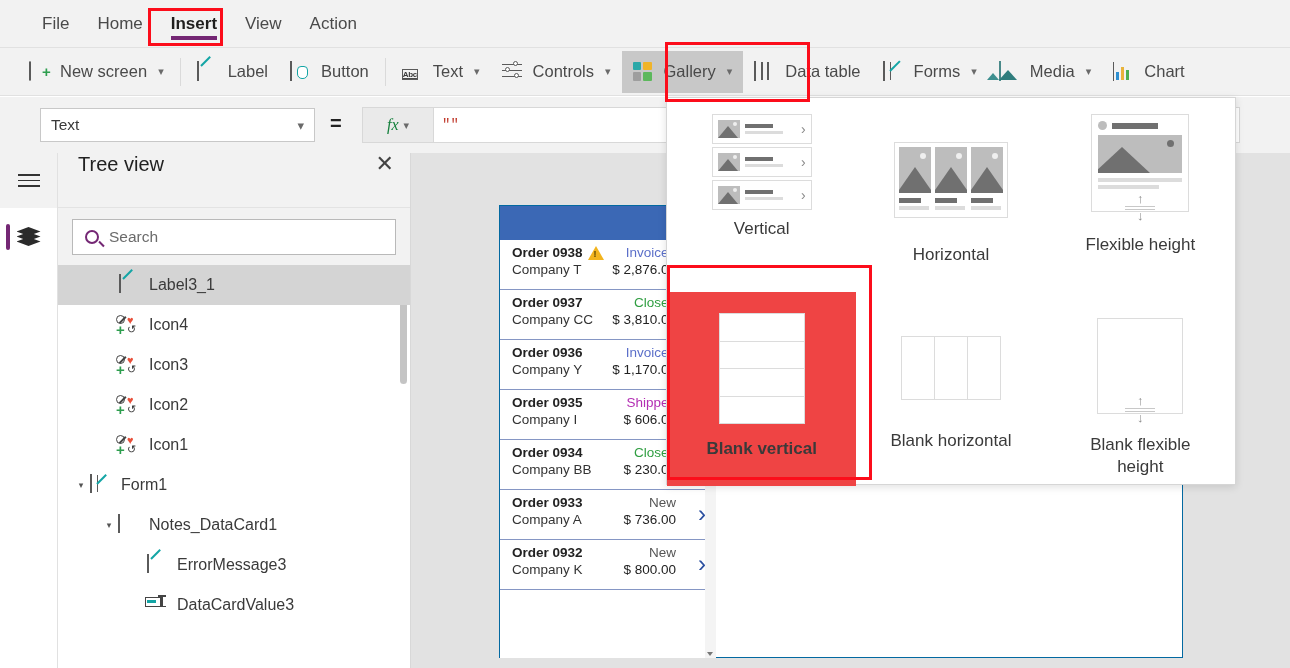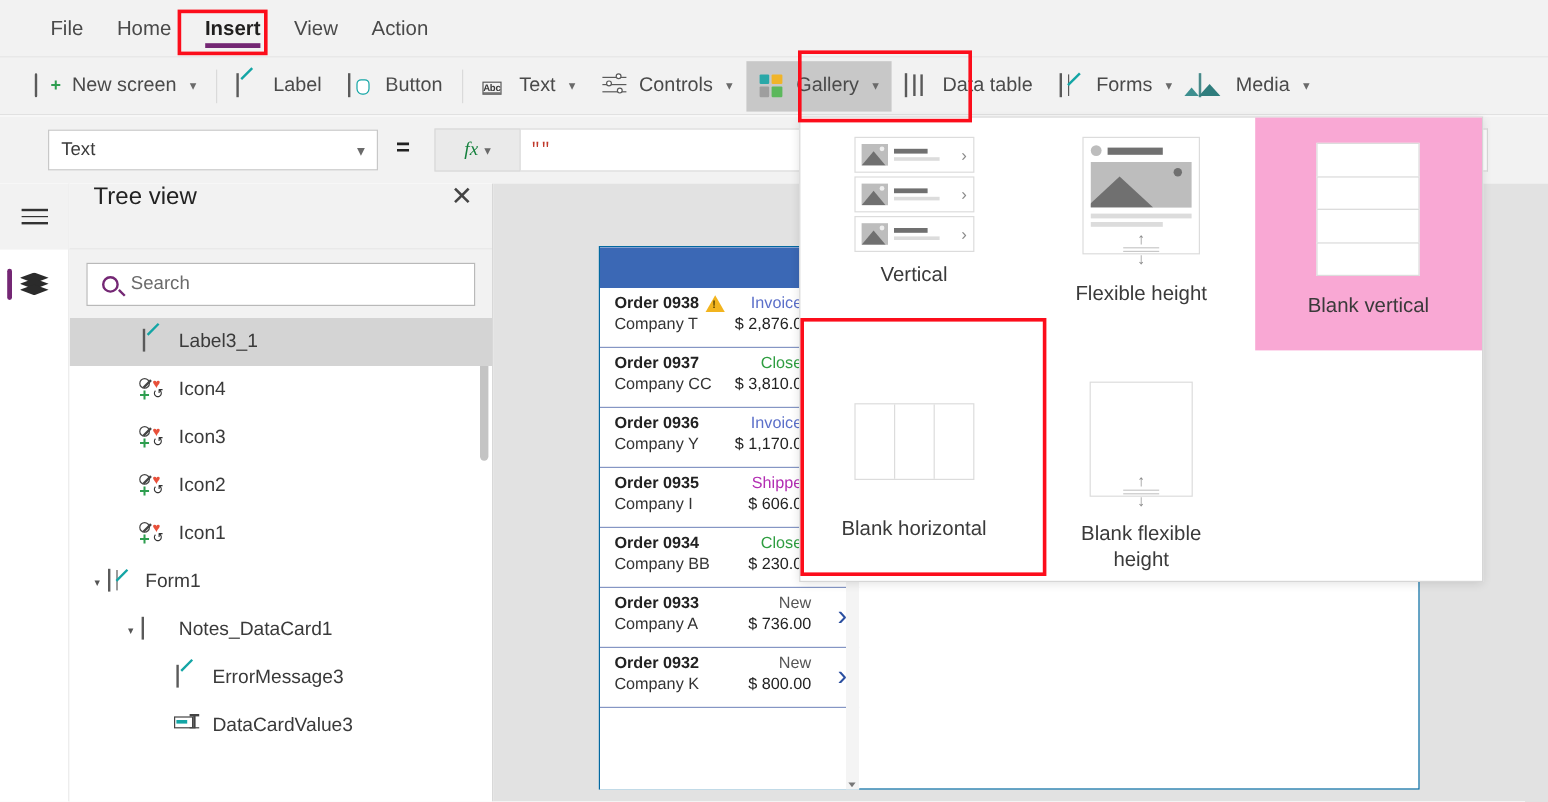--- a/index.html
+++ b/index.html
@@ -169,21 +169,21 @@
   .gal-textcol { padding-right:32px; }
   .gal-scroll { position:absolute; right:0; top:34px; width:11px; bottom:0; background:#f4f4f4;}
   .gal-scroll .arrow { position:absolute; bottom:2px; left:2px; width:0;height:0;
       border-left:3px solid transparent; border-right:3px solid transparent; border-top:4px solid #777;}
 
   
   .flyout { position:absolute; left:666px; top:97px; width:570px; height:388px; background:#fff;
       border:1px solid #d6d6d6; box-shadow: 0 2px 8px rgba(0,0,0,0.12); z-index: 40; }
   .fly-grid { display:grid; grid-template-columns: repeat(3, 1fr); }
   .fly-cell { display:flex; flex-direction:column; align-items:center; cursor:pointer; padding-top:16px; }
-  .fly-cell.sel { background:#f9a8d4; }
+  .fly-cell.sel { background:#ef4444;font-weight:bold; }
   .fly-label { font-size:17px; color:#3a3a3a; text-align:center; line-height:22px; margin-top:8px;}
 
   .thumb-vert { width:100px; height:96px; display:flex; flex-direction:column; justify-content:space-between;}
   .tv-row { height:30px; border:1px solid #dcdcdc; display:flex; align-items:center; padding:0 5px; gap:5px;}
   .tv-img { width:22px; height:18px; background:#bdbdbd; position:relative; overflow:hidden; flex:none;}
   .tv-img::before{content:""; position:absolute; left:0; bottom:0; width:0;height:0;
       border-left:10px solid transparent; border-right:10px solid transparent; border-bottom:12px solid #707070;}
   .tv-img::after{content:""; position:absolute; right:3px; top:2px; width:4px; height:4px; border-radius:50%; background:#efefef;}
   .tv-lines { flex:1; }
   .tv-lines i { display:block; height:4px; background:#707070; width:28px; margin-bottom:3px;}
@@ -295,20 +295,24 @@
     <div class="rb-btn">
       <span class="ico"><span class="ico-forms"><i></i></span></span>
       <span>Forms</span>
       <span class="chev">▾</span>
     </div>
     <div class="rb-btn">
       <span class="ico"><span class="ico-media"></span></span>
       <span>Media</span>
       <span class="chev">▾</span>
     </div>
+    <div class="rb-btn">
+      <span class="ico"><span class="ico-chart"><u></u><u></u><u></u></span></span>
+      <span>Chart</span>
+    </div>
   </div>
 
   <div class="fbar"></div>
   <div class="prop-select">
     <span>Text</span>
     <span class="chev">▾</span>
   </div>
   <div class="eq-sign">=</div>
   <div class="fx-box">
     <span class="fx">fx</span>
@@ -527,20 +531,40 @@
               <span class="tv-lines">
                 <i></i>
                 <u></u>
               </span>
               <span class="tv-arrow">›</span>
             </div>
         </div>
         <div class="fly-label">Vertical</div>
       </div>
 
+      <div class="fly-cell" style="height:194px; justify-content:flex-start; padding-top:44px">
+        <div class="thumb-horiz">
+          <div class="th-col">
+              <div class="th-img"></div>
+              <i></i>
+              <u></u>
+            </div>
+          <div class="th-col">
+              <div class="th-img"></div>
+              <i></i>
+              <u></u>
+            </div>
+          <div class="th-col">
+              <div class="th-img"></div>
+              <i></i>
+              <u></u>
+            </div>
+        </div>
+        <div class="fly-label" style="margin-top:26px">Horizontal</div>
+      </div>
 
       <div class="fly-cell" style="height:194px; padding-top:16px">
         <div class="thumb-flex">
           <div class="tf-head">
               <span class="tf-dot"></span>
               <span class="tf-bar"></span>
             </div>
           <div class="tf-img"></div>
           <div class="tf-l1"></div>
           <div class="tf-l2"></div>

